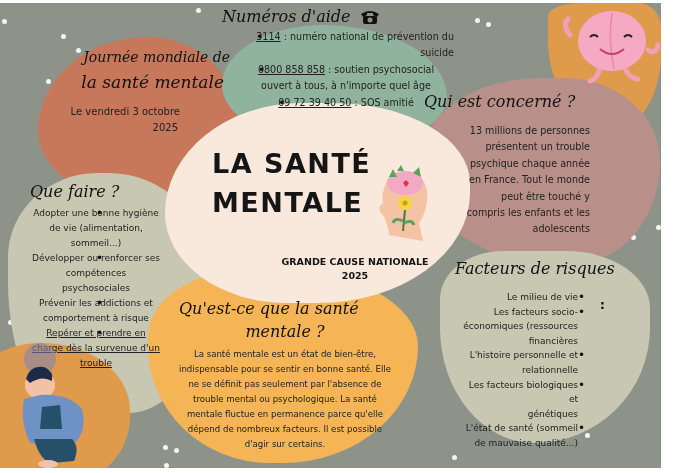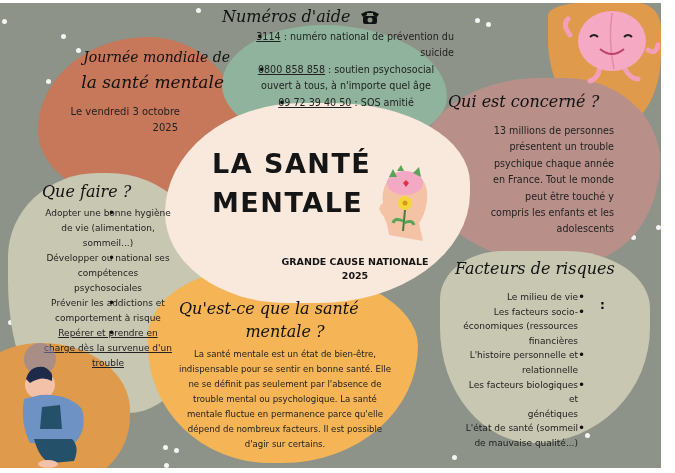--- a/index.html
+++ b/index.html
@@ -106,21 +106,21 @@
       <path d="M30 47 L28 68" stroke="#4a7a3a" stroke-width="2"></path>
       <path d="M28 58 q-8 -4 -10 2 M29 60 q8 -4 10 2" stroke="#5aa35a" stroke-width="3" fill="none"></path>
     </svg>
   </div>
 
   <div style="position:absolute;left:272px;top:251px;width:166px;text-align:center;">
     <div style="font-family:'DejaVu Sans',sans-serif;font-weight:bold;font-size:9.5px;line-height:15px;color:#151515;">GRANDE CAUSE NATIONALE</div>
     <div style="font-family:'DejaVu Sans',sans-serif;font-weight:bold;font-size:9.5px;line-height:14px;color:#151515;">2025</div>
   </div>
 
-  <div style="position:absolute;left:440px;top:88px;width:180px;">
+  <div style="position:absolute;left:416px;top:88px;width:180px;">
     <div class="script" style="font-size:16px;line-height:22px;text-align:left;margin-left:8px;">Qui est concerné ?</div>
     <div style="margin-top:10px;text-align:right;padding-right:6px;">
       <div class="body-txt">13 millions de personnes</div>
       <div class="body-txt">présentent un trouble</div>
       <div class="body-txt">psychique chaque année</div>
       <div class="body-txt">en France. Tout le monde</div>
       <div class="body-txt">peut être touché y</div>
       <div class="body-txt">compris les enfants et les</div>
       <div class="body-txt">adolescents</div>
     </div>
@@ -146,30 +146,30 @@
         <div>Les facteurs biologiques et</div>
         <div>génétiques</div>
       </li>
       <li class="body-txt" style="padding-left:10px;font-size:9px;line-height:14.6px;">
         <div>L'état de santé (sommeil</div>
         <div>de mauvaise qualité...)</div>
       </li>
     </ul>
   </div>
 
-  <div style="position:absolute;left:30px;top:178px;width:150px;">
+  <div style="position:absolute;left:18px;top:178px;width:150px;">
     <div class="script" style="font-size:16px;line-height:22px;padding-left:12px;">Que faire ?</div>
     <ul style="margin-top:3px;text-align:center;">
       <li class="body-txt" style="padding-left:6px;font-size:9px;line-height:15px;">
         <div>Adopter une bonne hygiène</div>
         <div>de vie (alimentation,</div>
         <div>sommeil...)</div>
       </li>
       <li class="body-txt" style="padding-left:6px;font-size:9px;line-height:15px;">
-        <div>Développer ou national ses</div>
+        <div>Développer ou renforcer ses</div>
         <div>compétences</div>
         <div>psychosociales</div>
       </li>
       <li class="body-txt" style="padding-left:6px;font-size:9px;line-height:15px;">
         <div>Prévenir les addictions et</div>
         <div>comportement à risque</div>
       </li>
       <li class="body-txt" style="padding-left:6px;font-size:9px;line-height:15px;text-decoration:underline;">
         <div>Repérer et prendre en</div>
         <div>charge dès la survenue d'un</div>

